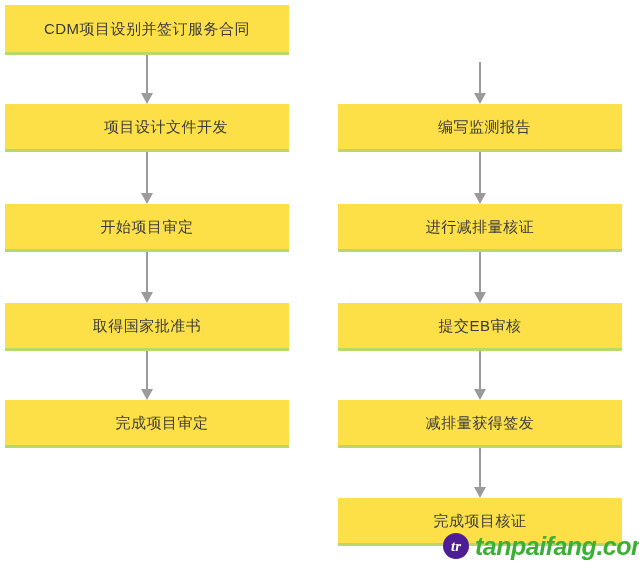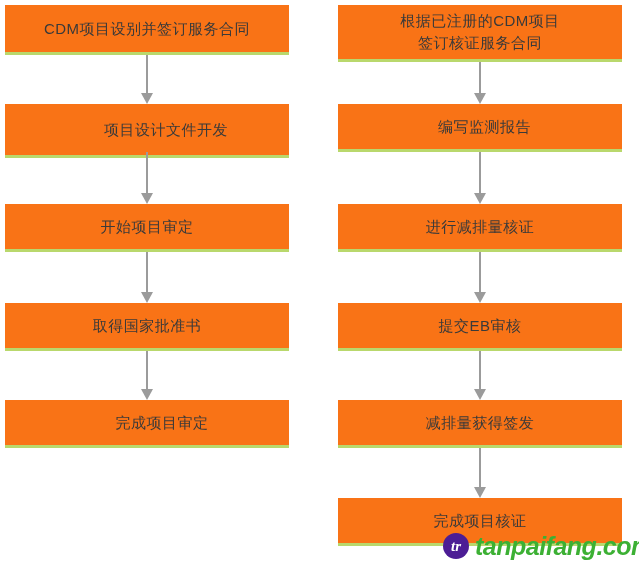--- a/index.html
+++ b/index.html
@@ -27,40 +27,40 @@
     height: 564px;
   }
   #column-left  { left: 5px; }
   #column-right { left: 338px; }
 
   .node {
     position: absolute;
     left: 0;
     width: 284px;
     box-sizing: border-box;
-    background: #f97316;
+    background: #fde047;
     border-bottom: 3px solid #b9d86c;
     display: flex;
     align-items: center;
     justify-content: center;
     text-align: center;
     color: #3a3a3a;
     font-size: 15px;
     line-height: 22px;
     letter-spacing: 0.5px;
     padding: 0 6px;
   }
   .node-label {
     display: block;
     white-space: pre-line;
   }
 
   
   #column-left .n1 { top: 5px;   height: 50px; }
-  #column-left .n2 { top: 104px; height: 54px; padding-left: 44px; }
+  #column-left .n2 { top: 104px; height: 48px; padding-left: 44px; }
   #column-left .n3 { top: 204px; height: 48px; }
   #column-left .n4 { top: 303px; height: 48px; }
   #column-left .n5 { top: 400px; height: 48px; padding-left: 36px; }
 
   
   #column-right .n1 { top: 5px;   height: 57px; }
   #column-right .n2 { top: 104px; height: 48px; padding-left: 15px; }
   #column-right .n3 { top: 204px; height: 48px; text-align: center; }
   #column-right .n4 { top: 303px; height: 48px; }
   #column-right .n5 { top: 400px; height: 48px; }
@@ -180,24 +180,20 @@
       <span class="head"></span>
     </div>
 
     <div class="node n5">
       <span class="node-label">完成项目审定</span>
     </div>
   </div>
 
   <div id="column-right" class="column">
 
-    <div class="node n1">
-      <span class="node-label">根据已注册的CDM项目
-签订核证服务合同</span>
-    </div>
 
     <div class="connector c1">
       <span class="shaft"></span>
       <span class="head"></span>
     </div>
 
     <div class="node n2">
       <span class="node-label">编写监测报告</span>
     </div>
 

